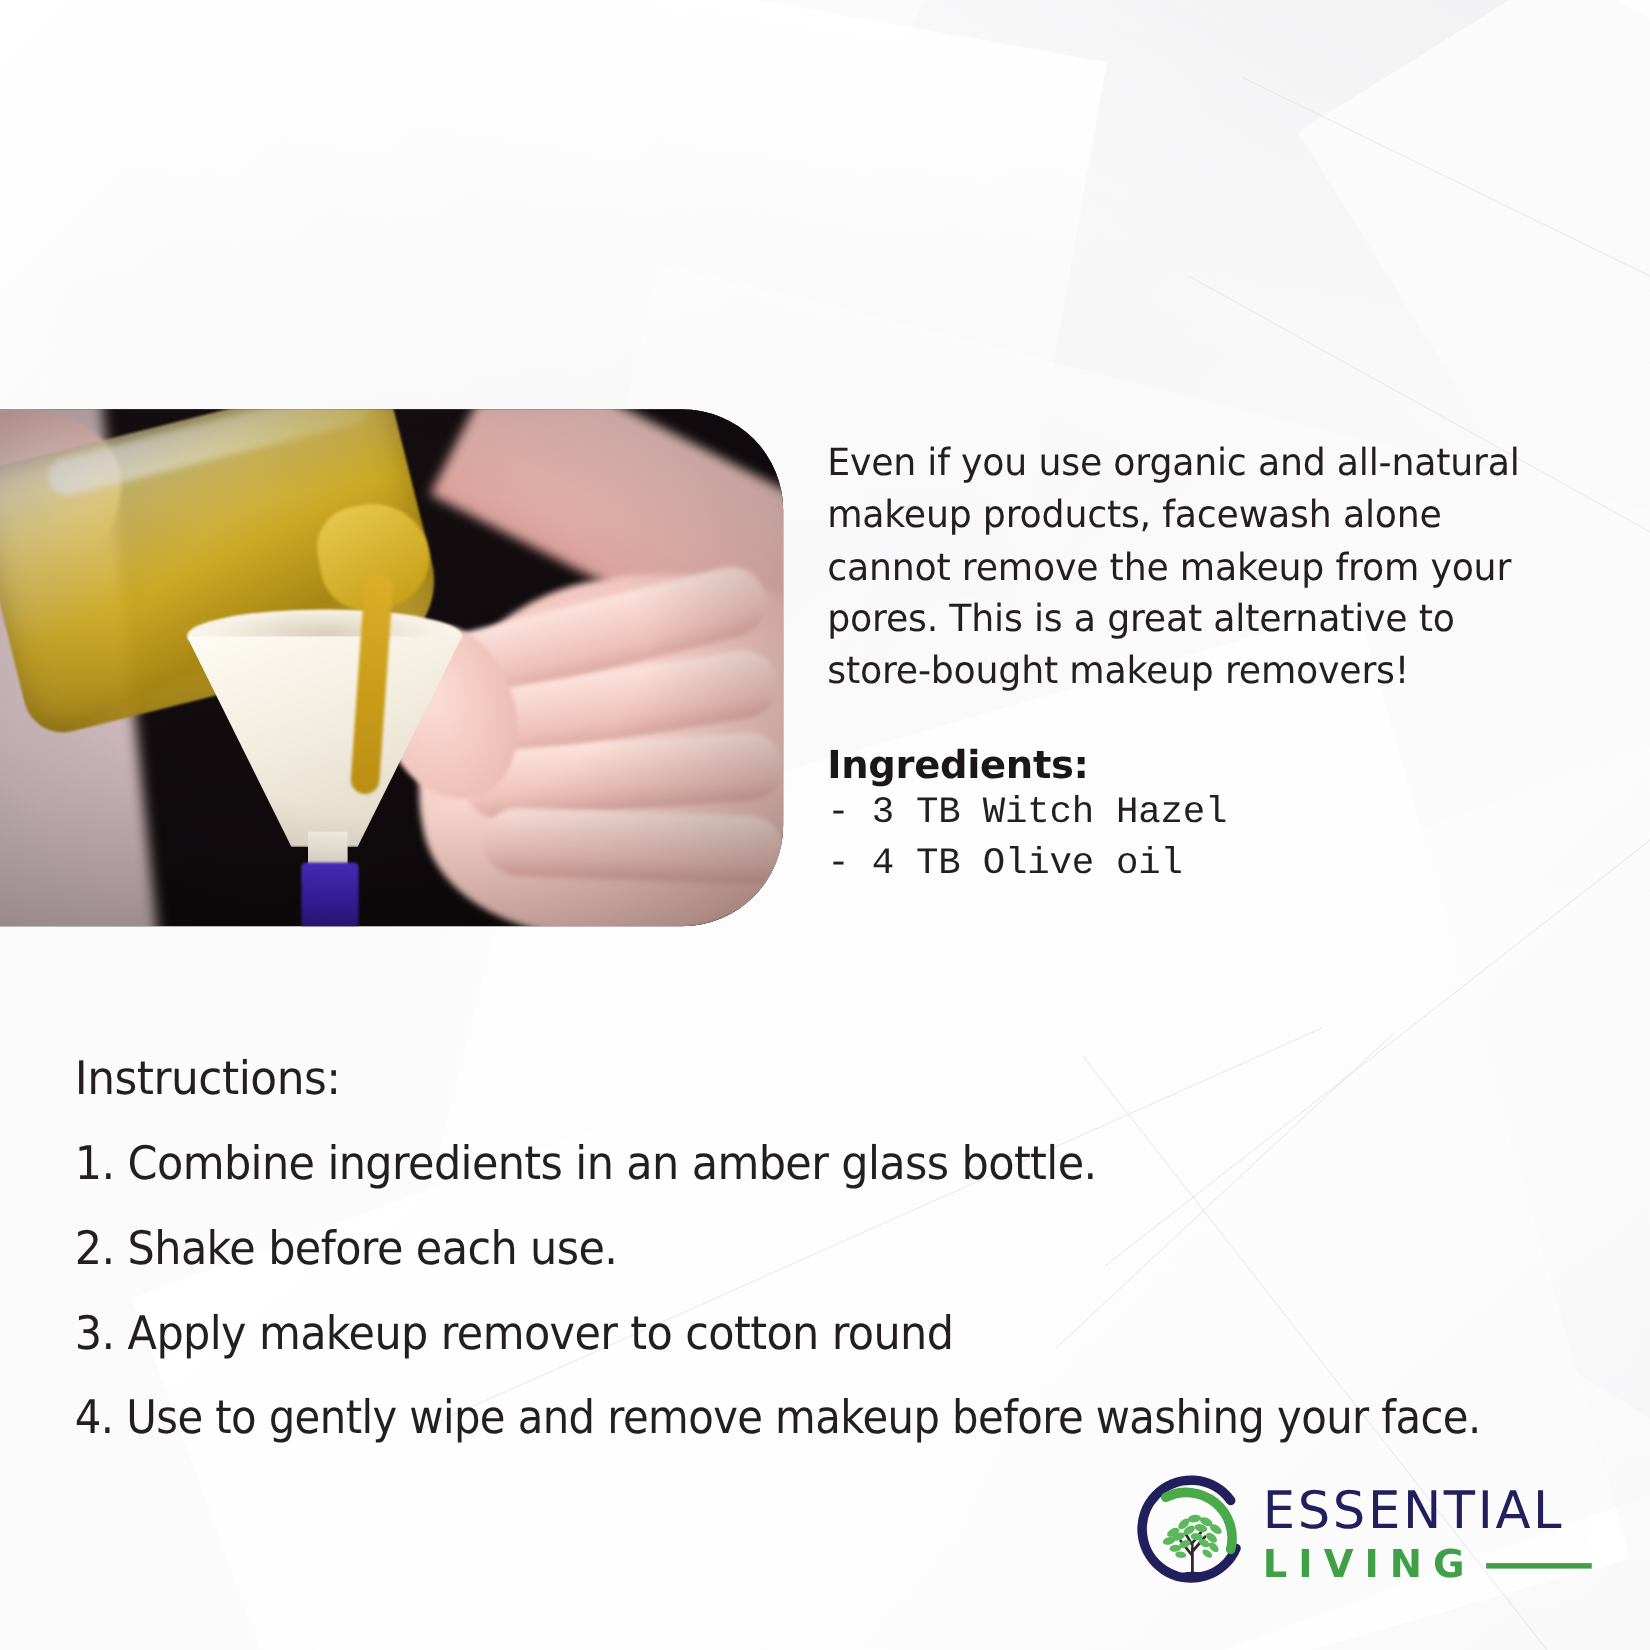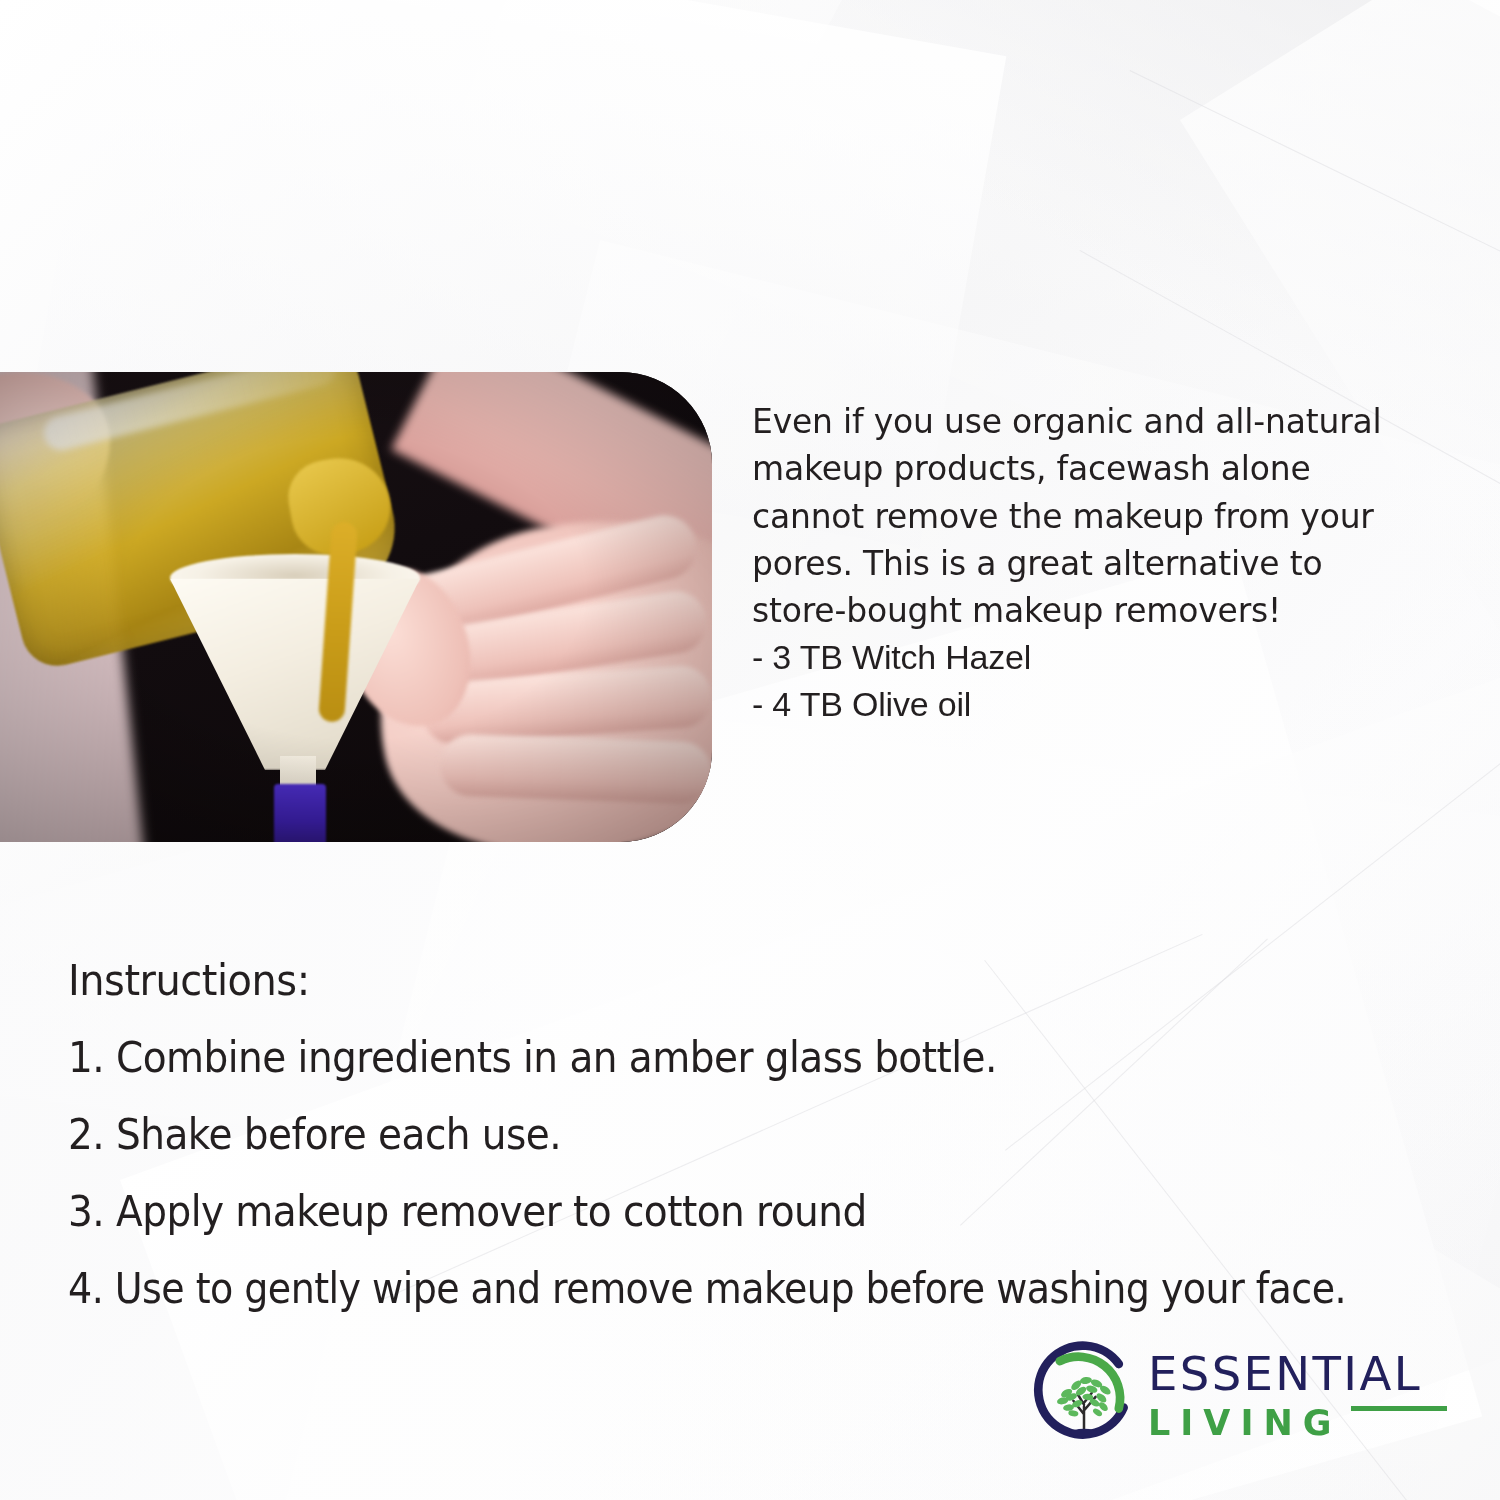--- a/index.html
+++ b/index.html
@@ -297,21 +297,21 @@
   }
   .ing-head {
     margin-top: 42px;
     font-family: "DejaVu Sans", sans-serif;
     font-size: 35px;
     font-weight: bold;
     color: #1b1718;
     letter-spacing: -0.3px;
   }
   .ing-item {
-    font-family: Liberation Sans, sans-serif;
+    font-family: Liberation Mono, monospace;
     font-size: 34px;
     line-height: 1.38;
     color: #231f20;
     letter-spacing: -0.2px;
   }
 
   
   .instr-block {
     position: absolute;
     top: 956px;
@@ -367,21 +367,21 @@
     font-size: 47px;
     font-weight: normal;
     color: #22205c;
     letter-spacing: 2.4px;
     line-height: 1;
     transform: scaleX(0.99);
     transform-origin: left center;
   }
   .logo-living-row {
     display: flex;
-    align-items: flex-start;
+    align-items: center;
     margin-top: 9px;
   }
   .logo-living {
     font-family: "DejaVu Sans", sans-serif;
     font-size: 35px;
     font-weight: bold;
     color: #3fa046;
     letter-spacing: 10px;
     line-height: 1;
   }
@@ -436,20 +436,21 @@
       <div class="ph-funnel"></div>
       <div class="ph-stream"></div>
       <div class="ph-funnel-stem"></div>
       <div class="ph-bottle-neck"></div>
       <div class="ph-vignette"></div>
     </div>
   </div>
 
   <div class="intro-col">
     <div class="intro-p">Even if you use organic and all-natural makeup products, facewash alone cannot remove the makeup from your pores. This is a great alternative to store-bought makeup removers!</div>
+    <div class="ing-head">Ingredients:</div>
     <div class="ing-item">- 3 TB Witch Hazel</div>
     <div class="ing-item">- 4 TB Olive oil</div>
   </div>
 
   <div class="instr-block">
     <div class="instr-head">Instructions:</div>
     <div class="instr-item">1. Combine ingredients in an amber glass bottle.</div>
     <div class="instr-item">2. Shake before each use.</div>
     <div class="instr-item">3. Apply makeup remover to cotton round</div>
     <div class="instr-item step4">4. Use to gently wipe and remove makeup before washing your face.</div>

